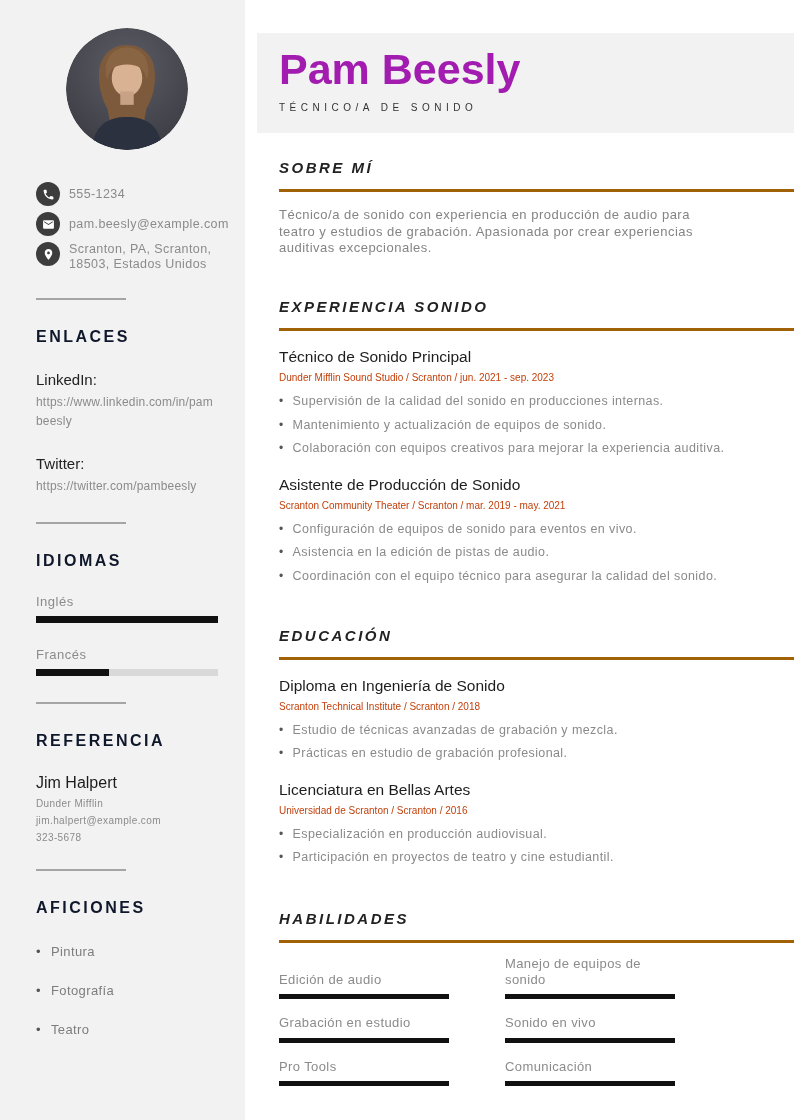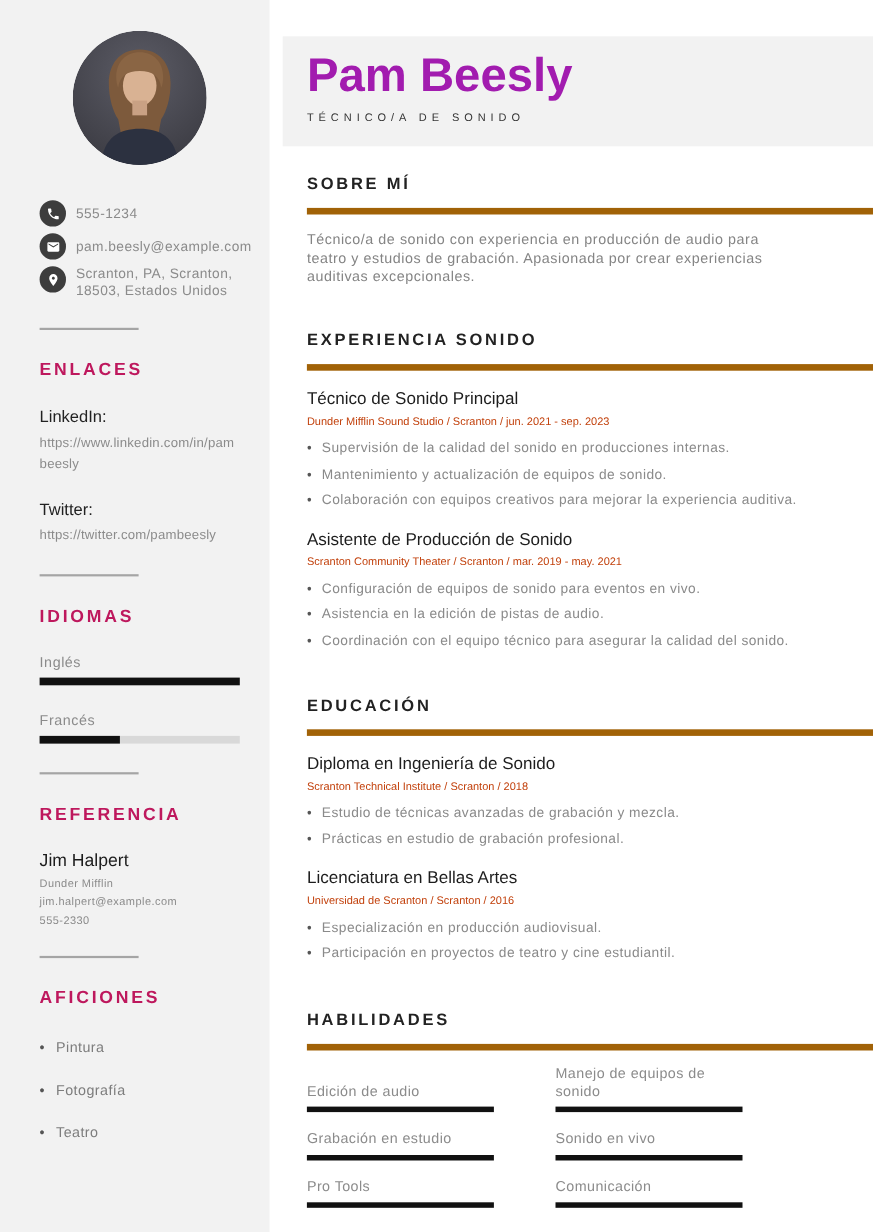--- a/index.html
+++ b/index.html
@@ -26,21 +26,21 @@
     width: 24px; height: 24px; min-width: 24px; border-radius: 50%;
     background: #3d3d3d; display: flex; align-items: center; justify-content: center;
   }
   .cicon svg { width: 13px; height: 13px; fill: #ffffff; }
   .ctext { font-size: 12.5px; color: #8b8b8b; line-height: 15px; letter-spacing: 0.4px; }
 
   .sdiv { border: none; border-top: 2px solid #a5a5a5; width: 90px; margin: 26px 0 0 0; }
 
   .side-h {
     margin: 28px 0 0 0; font-size: 16px; font-weight: bold;
-    letter-spacing: 2.5px; color: #be185d;
+    letter-spacing: 2.5px; color: #0f172a;
   }
   .link-label { margin-top: 25px; font-size: 15px; color: #222; }
   .link-url {
     margin-top: 5px; font-size: 12px; color: #8b8b8b;
     line-height: 1.55; word-break: break-all; letter-spacing: 0.2px;
   }
 
   .lang { margin-top: 24px; }
   .lang-name { font-size: 13px; color: #8b8b8b; letter-spacing: 0.5px; }
   .lang-track { margin-top: 7px; width: 182px; height: 7px; background: #d9d9d9; }
@@ -62,21 +62,21 @@
   }
   .name { margin: 0; font-size: 43px; line-height: 1.1; font-weight: bold; color: #a21caf; }
   .job-title { margin-top: 9px; font-size: 10px; letter-spacing: 4.5px; color: #333; }
 
   .sections { padding-left: 34px; }
   .section { margin-top: 42px; }
   .section.about { margin-top: 26px; }
   .section.skills-sec { margin-top: 44px; }
   .sec-h {
     margin: 0; font-size: 15px; font-weight: bold; letter-spacing: 2.5px;
-    color: #222; padding-bottom: 13px; border-bottom: 6px solid #a16207;
+    color: #222; padding-bottom: 13px; border-bottom: 3px solid #a16207; font-style: italic;
   }
   .about-text {
     margin: 15px 0 0 0; font-size: 13px; color: #848484;
     line-height: 1.25; letter-spacing: 0.5px; max-width: 450px;
   }
 
   .entry { margin-top: 17px; }
   .entry + .entry { margin-top: 19px; }
   .entry-title { font-size: 15.5px; color: #1d1d1d; }
   .entry-meta { margin-top: 6px; font-size: 10px; color: #c2410c; }
@@ -177,21 +177,21 @@
         <div class="lang-fill" style="width: 40%;"></div>
       </div>
     </div>
 
     <hr class="sdiv">
 
     <h2 class="side-h">REFERENCIA</h2>
     <div class="ref-name">Jim Halpert</div>
     <div class="ref-line">Dunder Mifflin</div>
     <div class="ref-line">jim.halpert@example.com</div>
-    <div class="ref-line">555-2330</div>
+    <div class="ref-line">323-5678</div>
 
     <hr class="sdiv">
 
     <h2 class="side-h">AFICIONES</h2>
     <div class="hobby first">Pintura</div>
     <div class="hobby">Fotografía</div>
     <div class="hobby">Teatro</div>
 
   </aside>
 

